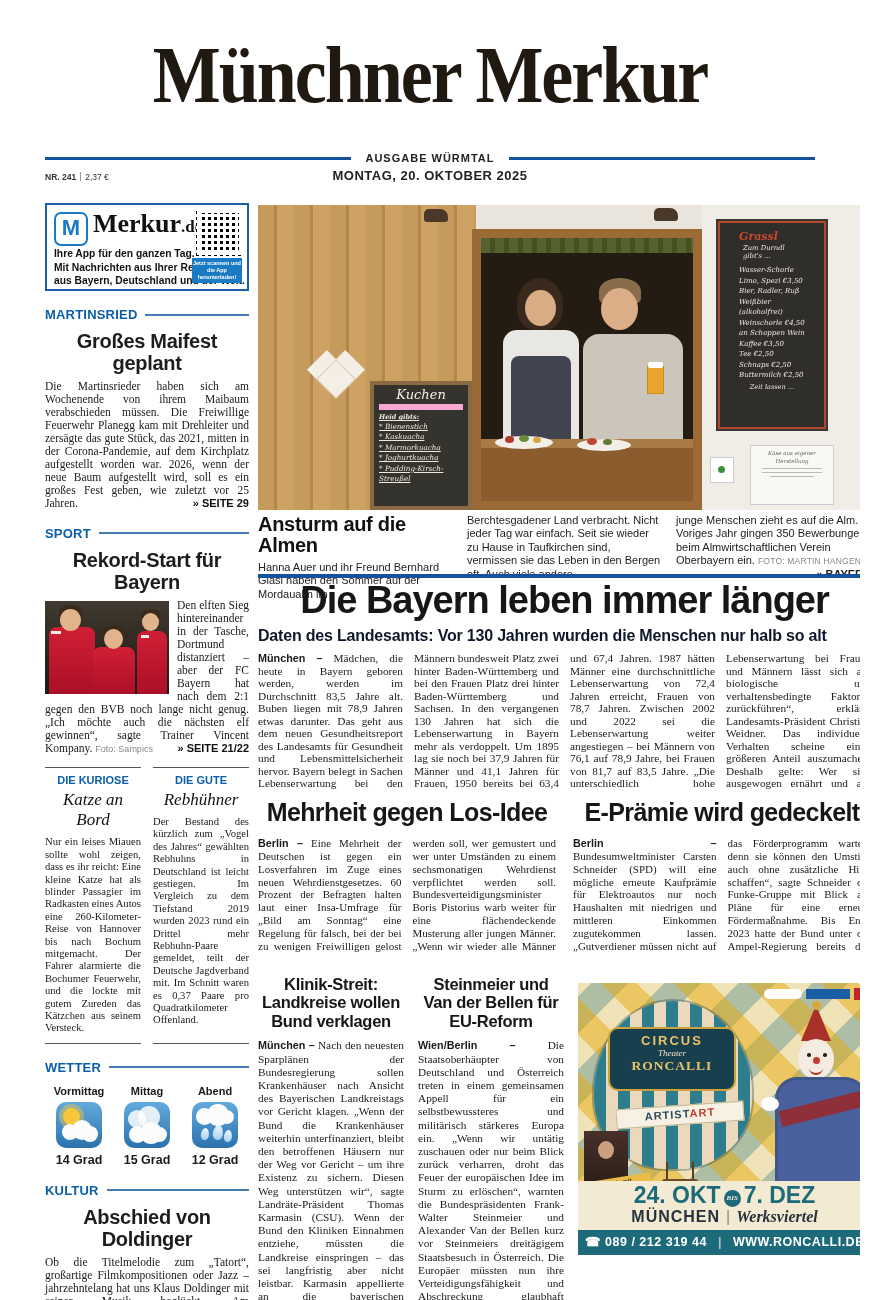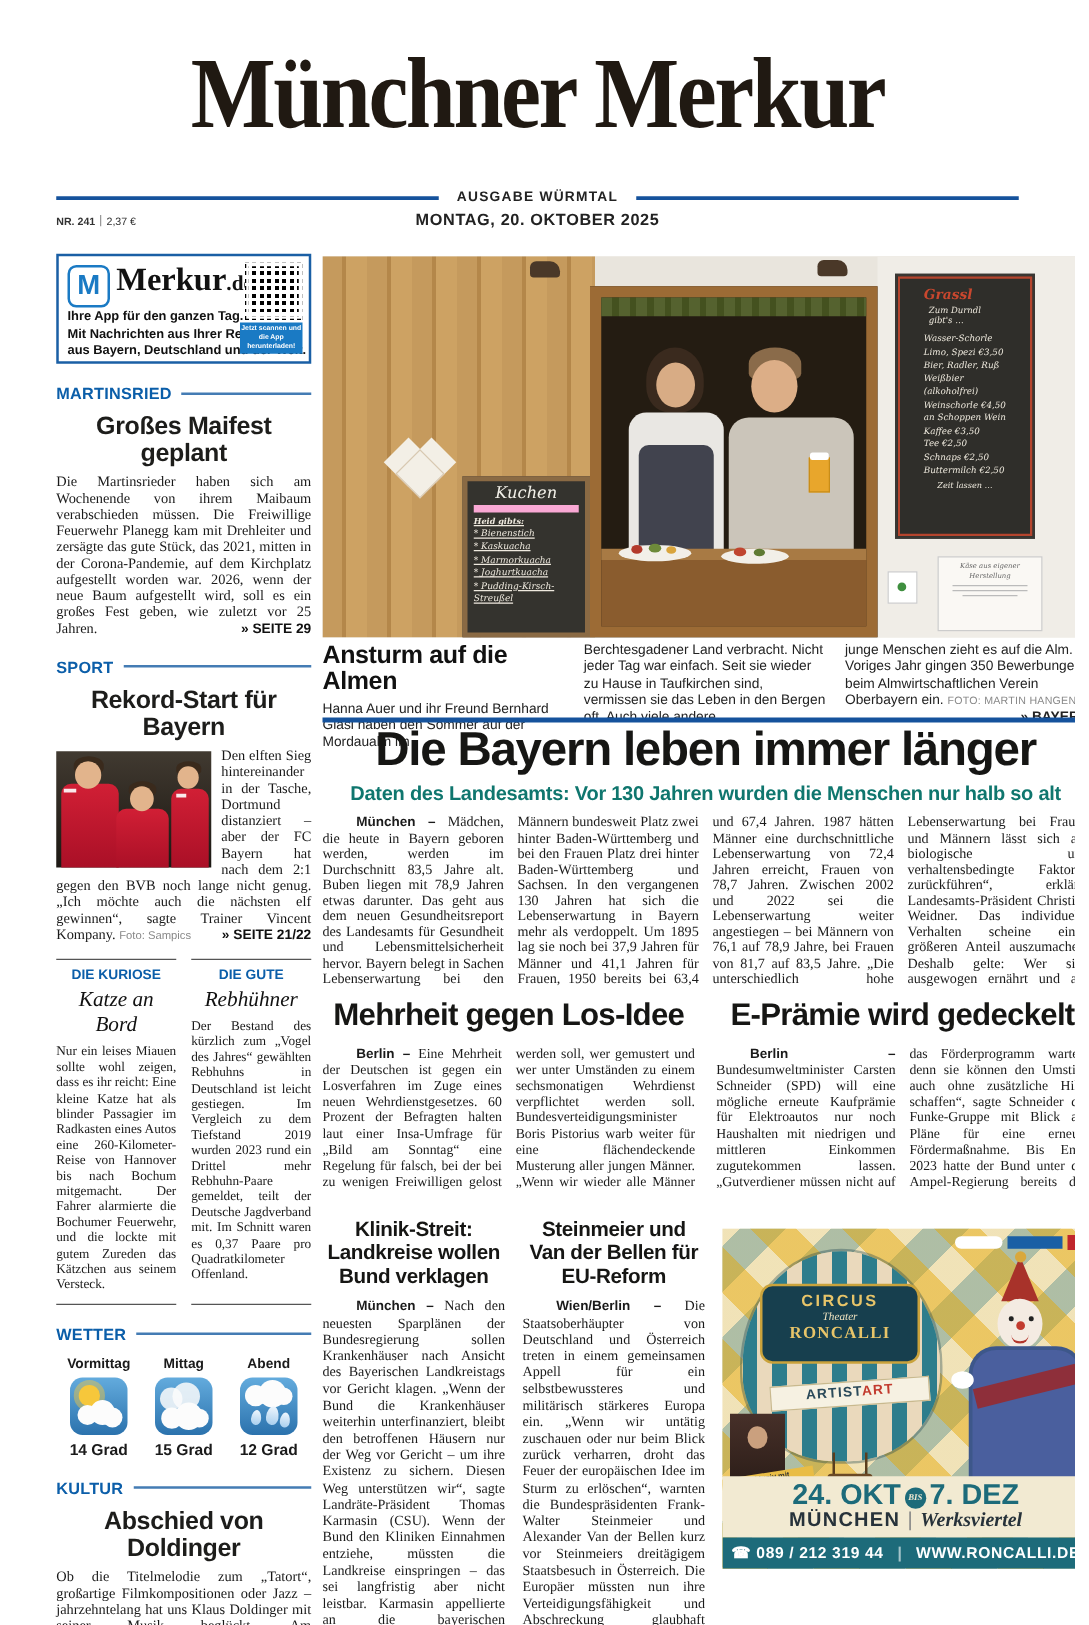--- a/index.html
+++ b/index.html
@@ -113,25 +113,25 @@
   
   .caption{position:absolute;left:258px;top:514px;width:613px;display:flex;gap:14px;}
   .cap-col{width:195px;font:11px/1.22 "Liberation Sans",sans-serif;color:#222;}
   .cap-h{font:bold 20px/1.05 "Liberation Sans",sans-serif;letter-spacing:-.3px;margin:0 0 5px;color:#111;}
   .cap-credit{color:#888;font-size:8.5px;letter-spacing:.2px;}
   .cap-ref{font-weight:bold;font-size:11px;float:right;}
   .mainrule{position:absolute;left:258px;top:574px;width:613px;height:3.5px;background:#15529c;}
   
   .leadh{position:absolute;left:258px;top:581px;width:613px;text-align:center;
          font:bold 38px/1.05 "Liberation Sans",sans-serif;letter-spacing:-1px;color:#161614;}
-  .leadsub{position:absolute;left:258px;top:627px;width:613px;text-align:center;
-           font:bold 16px "Liberation Sans",sans-serif;letter-spacing:-.2px;color:#0f766e;}
+  .leadsub{position:absolute;left:258px;top:627px;width:613px;text-align:left;
+           font:bold 16px "Liberation Sans",sans-serif;letter-spacing:-.2px;color:#0f172a;}
   .leadbody{position:absolute;left:258px;top:652px;width:613px;height:147px;overflow:hidden;
             column-count:4;column-gap:11px;font:11.3px/1.11 "Liberation Serif",serif;text-align:justify;}
-  .dl{font-family:"Liberation Sans",sans-serif;font-weight:bold;font-size:10.8px;margin-left:27px;}
+  .dl{font-family:"Liberation Sans",sans-serif;font-weight:bold;font-size:10.8px;}
   
   .subrow{position:absolute;left:258px;top:800px;width:613px;display:flex;gap:17px;}
   .sub{width:298px;}
   .subh{text-align:center;font:bold 25px/1 "Liberation Sans",sans-serif;letter-spacing:-.6px;color:#161614;margin:0 0 12px;}
   .subb{column-count:2;column-gap:11px;height:118px;overflow:hidden;
         font:11px/1.17 "Liberation Serif",serif;text-align:justify;}
   
   .botrow{position:absolute;left:258px;top:975px;width:613px;display:flex;gap:14px;}
   .botcol{width:146px;}
   .both{text-align:center;font:bold 16.5px/1.12 "Liberation Sans",sans-serif;letter-spacing:-.3px;color:#161614;margin:0 0 9px;}

